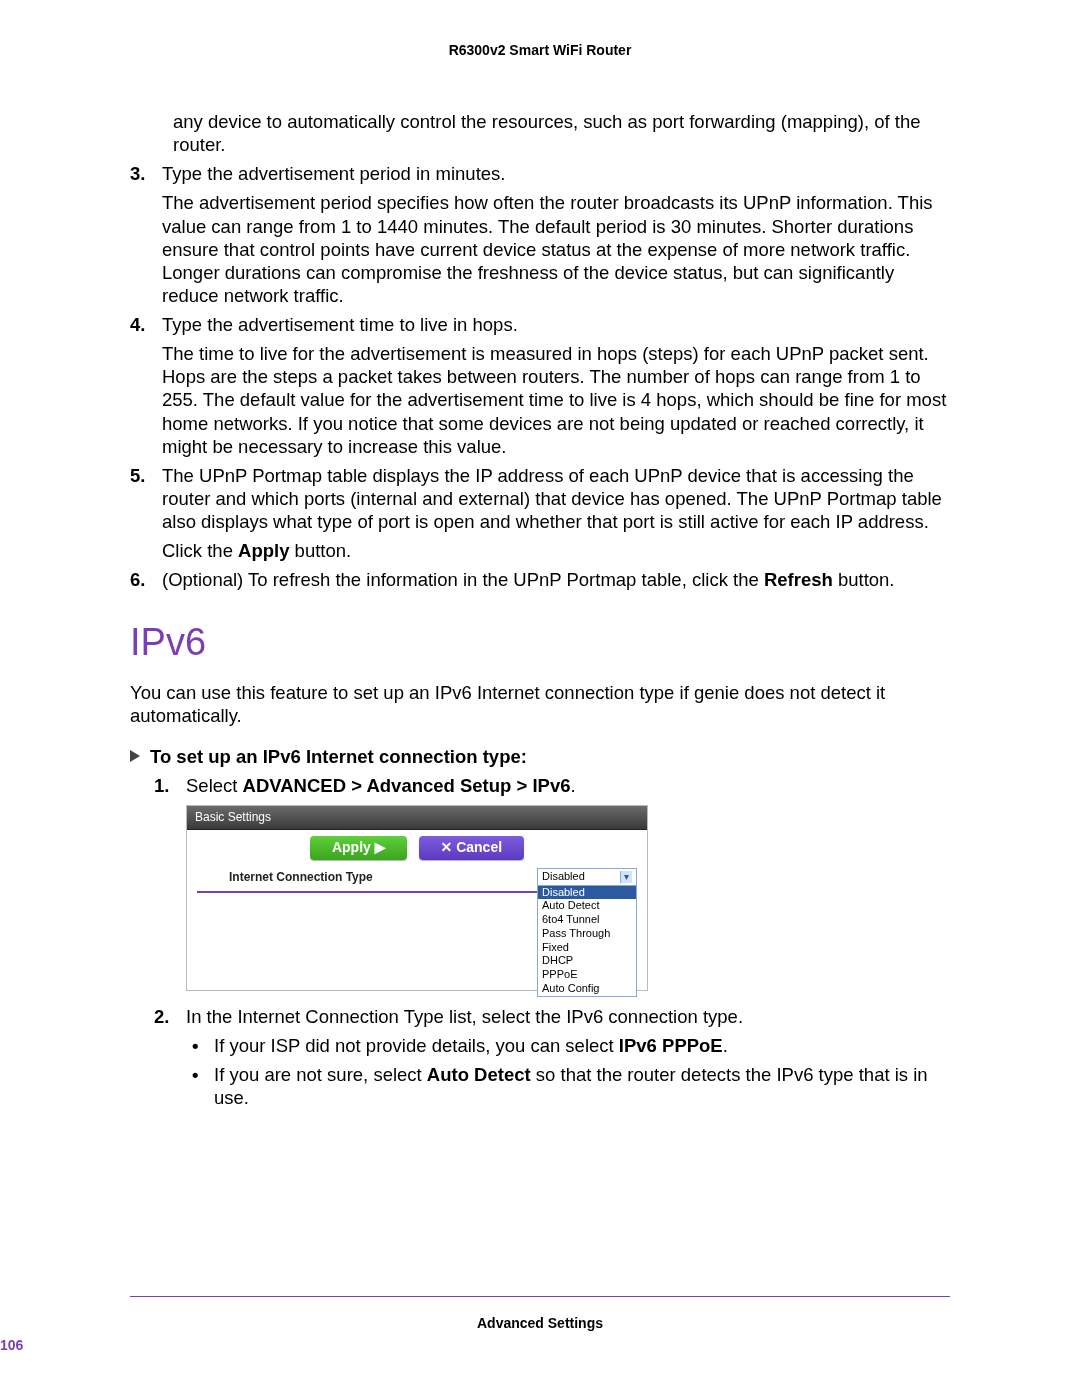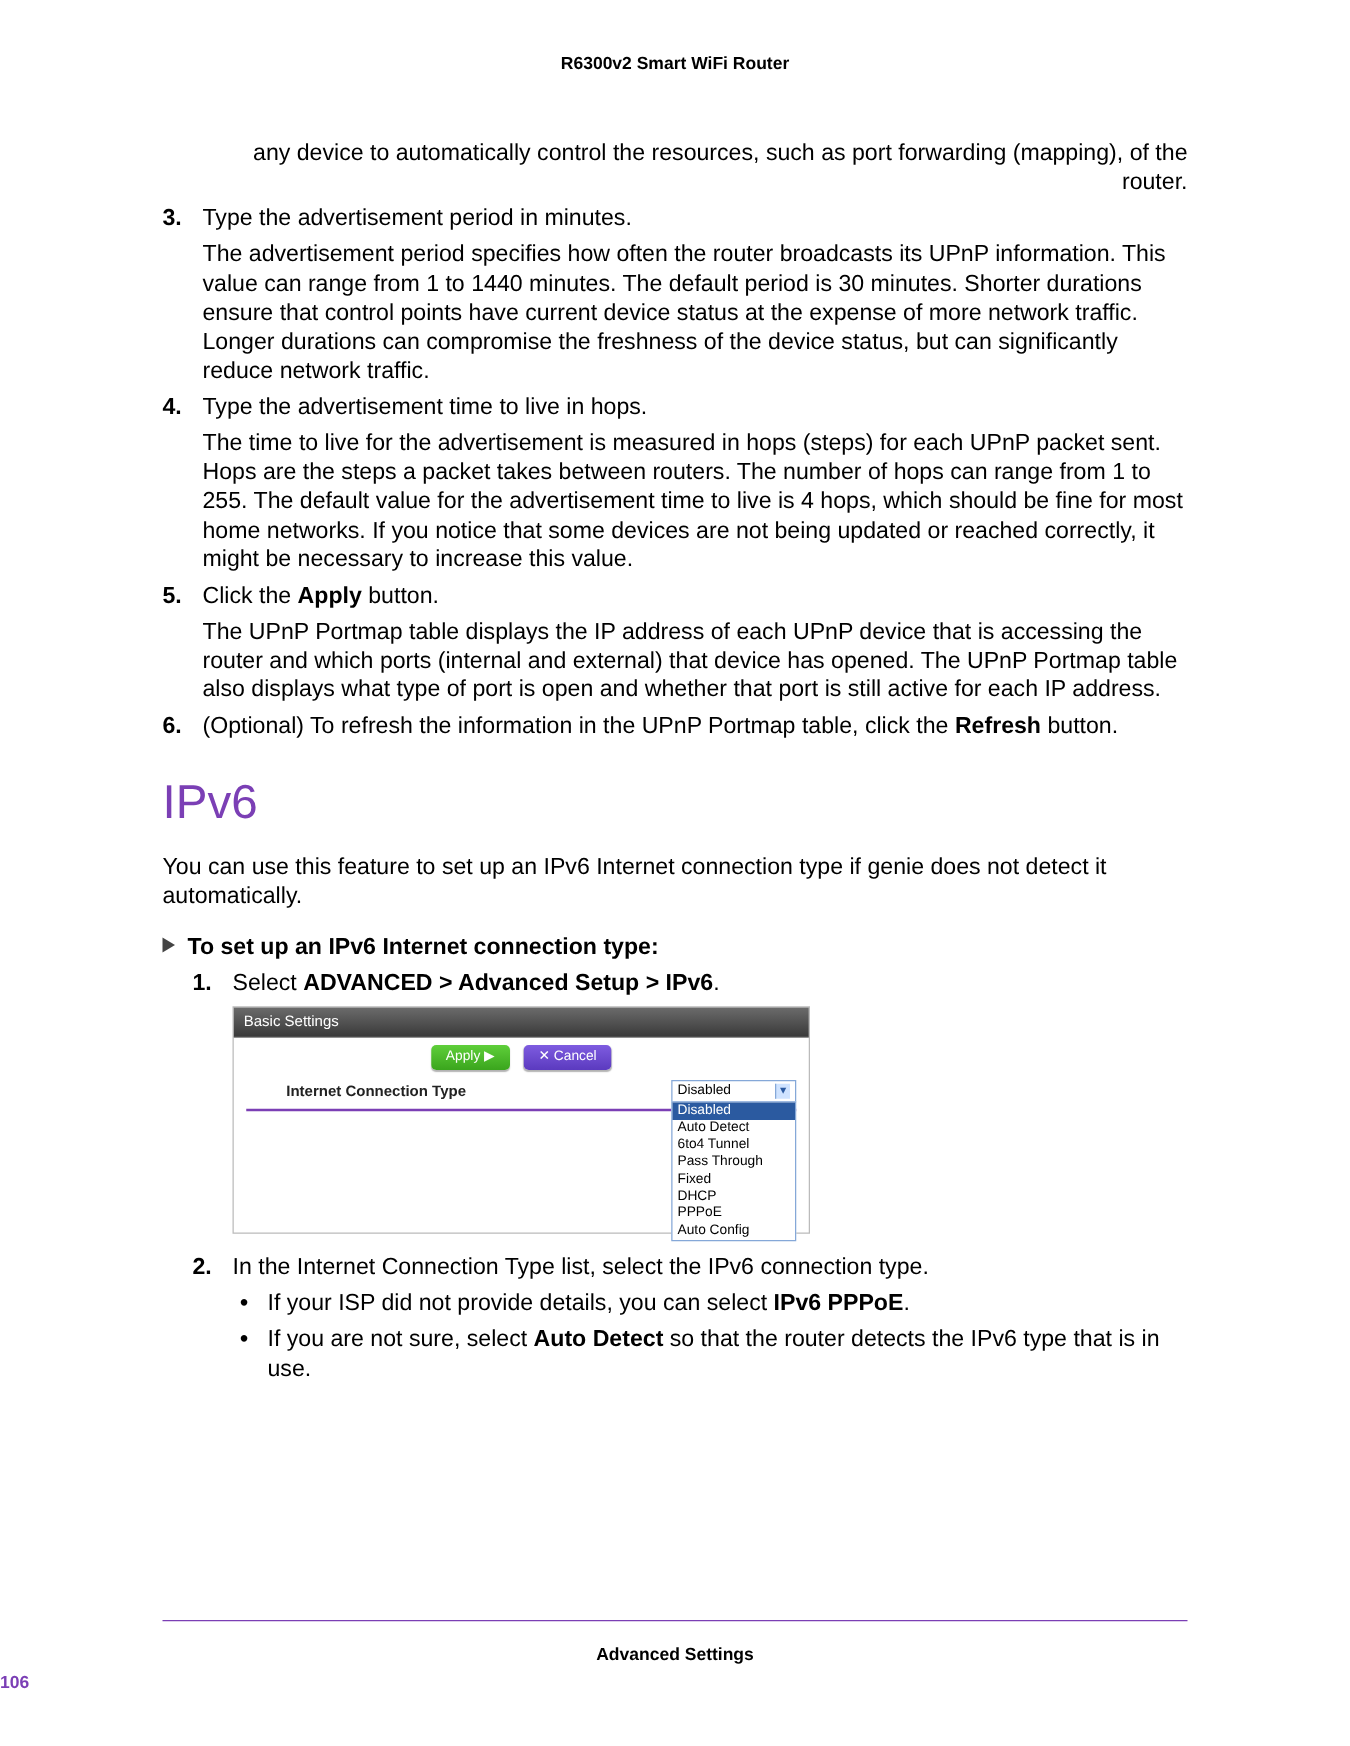--- a/index.html
+++ b/index.html
@@ -40,21 +40,20 @@
     position: absolute;
     left: 0;
     top: 0;
     font-weight: bold;
   }
   .para {
     margin: 4px 0 6px 0;
   }
   .indent-block {
     margin-left: 43px;
-    text-align: right;
   }
   .section-heading {
     color: #7b3fb5;
     font-size: 38px;
     font-weight: normal;
     margin: 28px 0 14px 0;
   }
   .task-line {
     margin-top: 18px;
     font-weight: bold;
@@ -102,25 +101,25 @@
     padding: 4px 8px;
     font-size: 12px;
     border-bottom: 1px solid #222;
   }
   .ui-toolbar {
     text-align: center;
     padding: 6px 0 10px 0;
   }
   .ui-btn {
     display: inline-block;
-    padding: 3px 12px;
+    padding: 3px 22px;
     border-radius: 4px;
     color: #fff;
-    font-weight: normal;
-    font-size: 11px;
+    font-weight: bold;
+    font-size: 14px;
     margin: 0 4px;
     box-shadow: 0 1px 1px rgba(0,0,0,0.3);
   }
   .ui-btn.apply { background: linear-gradient(#5fcf3a, #3aa51d); }
   .ui-btn.cancel { background: linear-gradient(#7e5ce0, #5b3abf); }
   .ui-body {
     position: relative;
     padding: 0 10px 10px 10px;
     min-height: 110px;
   }
@@ -210,24 +209,24 @@
         <div class="para">Type the advertisement period in minutes.</div>
         <div class="para">The advertisement period specifies how often the router broadcasts its UPnP information. This value can range from 1 to 1440 minutes. The default period is 30 minutes. Shorter durations ensure that control points have current device status at the expense of more network traffic. Longer durations can compromise the freshness of the device status, but can significantly reduce network traffic.</div>
       </li>
       <li>
         <span class="num">4.</span>
         <div class="para">Type the advertisement time to live in hops.</div>
         <div class="para">The time to live for the advertisement is measured in hops (steps) for each UPnP packet sent. Hops are the steps a packet takes between routers. The number of hops can range from 1 to 255. The default value for the advertisement time to live is 4 hops, which should be fine for most home networks. If you notice that some devices are not being updated or reached correctly, it might be necessary to increase this value.</div>
       </li>
       <li>
         <span class="num">5.</span>
+        <div class="para">The UPnP Portmap table displays the IP address of each UPnP device that is accessing the router and which ports (internal and external) that device has opened. The UPnP Portmap table also displays what type of port is open and whether that port is still active for each IP address.</div>
         <div class="para">
           <span>Click the </span><b>Apply</b><span> button.</span>
         </div>
-        <div class="para">The UPnP Portmap table displays the IP address of each UPnP device that is accessing the router and which ports (internal and external) that device has opened. The UPnP Portmap table also displays what type of port is open and whether that port is still active for each IP address.</div>
       </li>
       <li>
         <span class="num">6.</span>
         <div class="para">
           <span>(Optional) To refresh the information in the UPnP Portmap table, click the </span><b>Refresh</b><span> button.</span>
         </div>
       </li>
     </ol>
 
     <div class="section-heading">IPv6</div>

